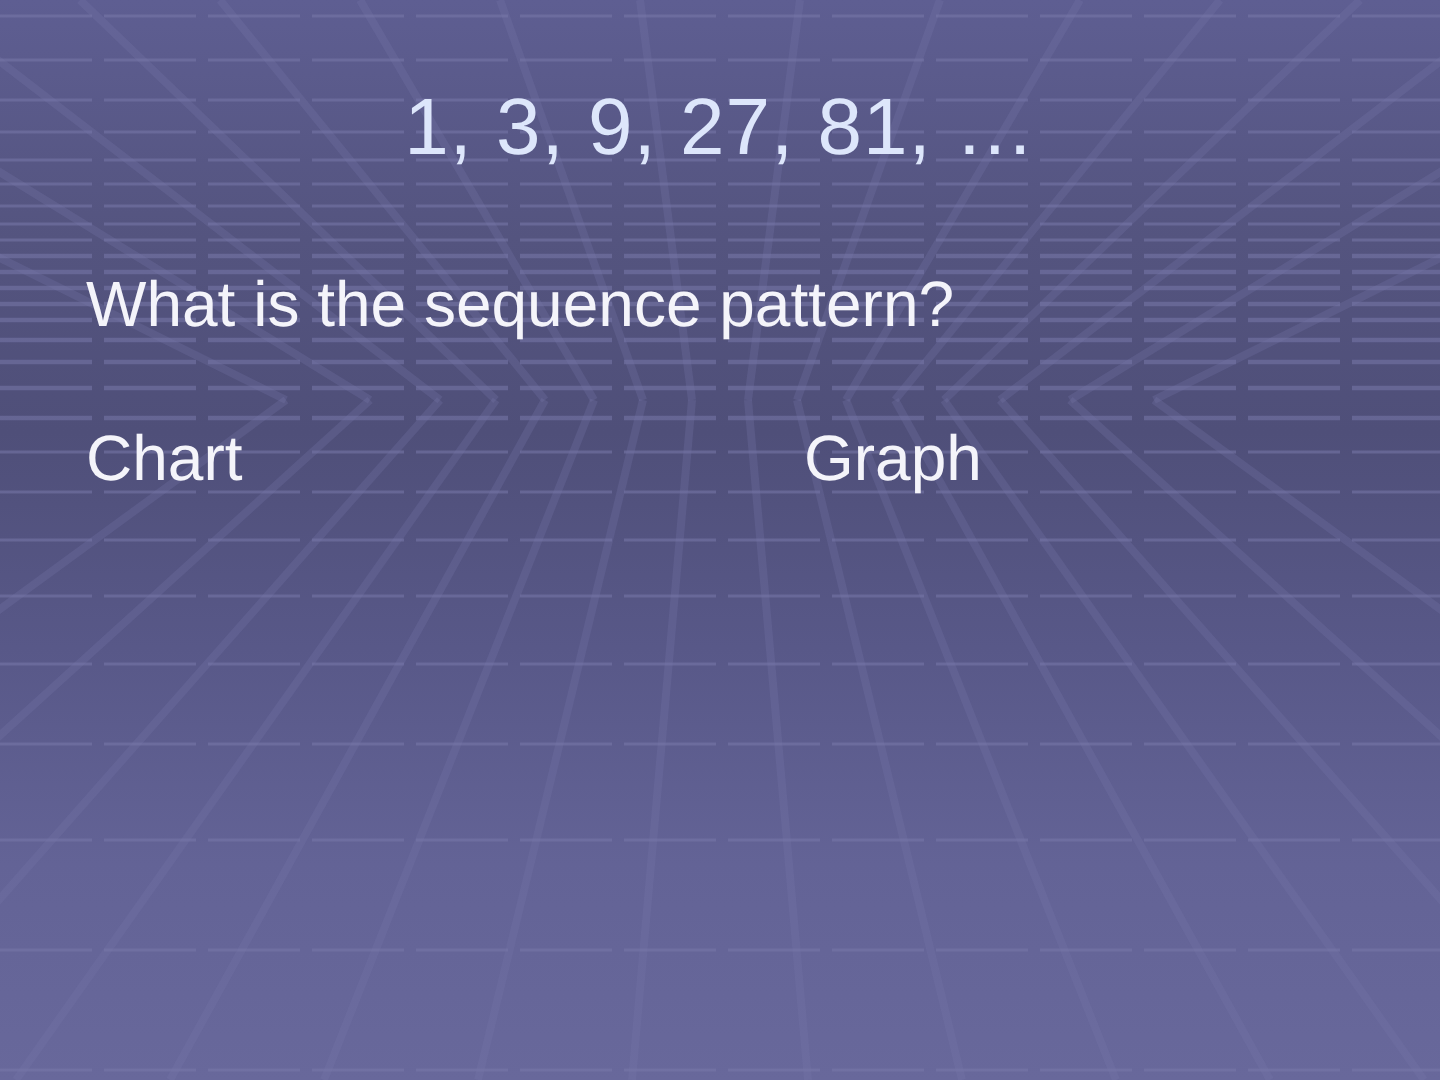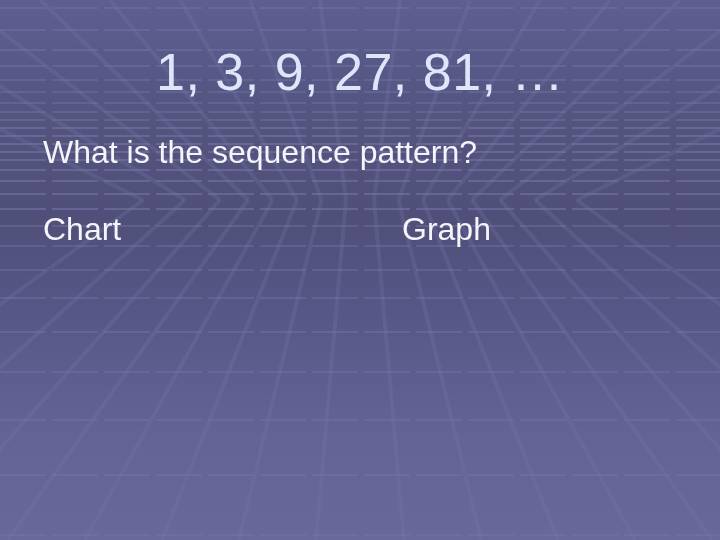--- a/index.html
+++ b/index.html
@@ -26,21 +26,21 @@
       left: 0; top: 0;
       width: 720px;
       height: 540px;
     }
     .title {
       position: absolute;
       left: 0;
       width: 720px;
       top: 42px;
       text-align: center;
-      font-size: 52px;
+      font-size: 40px;
       color: #dde6fb;
       letter-spacing: 0.5px;
       margin: 0;
       font-weight: normal;
     }
     .body-text {
       position: absolute;
       font-size: 32px;
       color: #f4f4fa;
       margin: 0;

